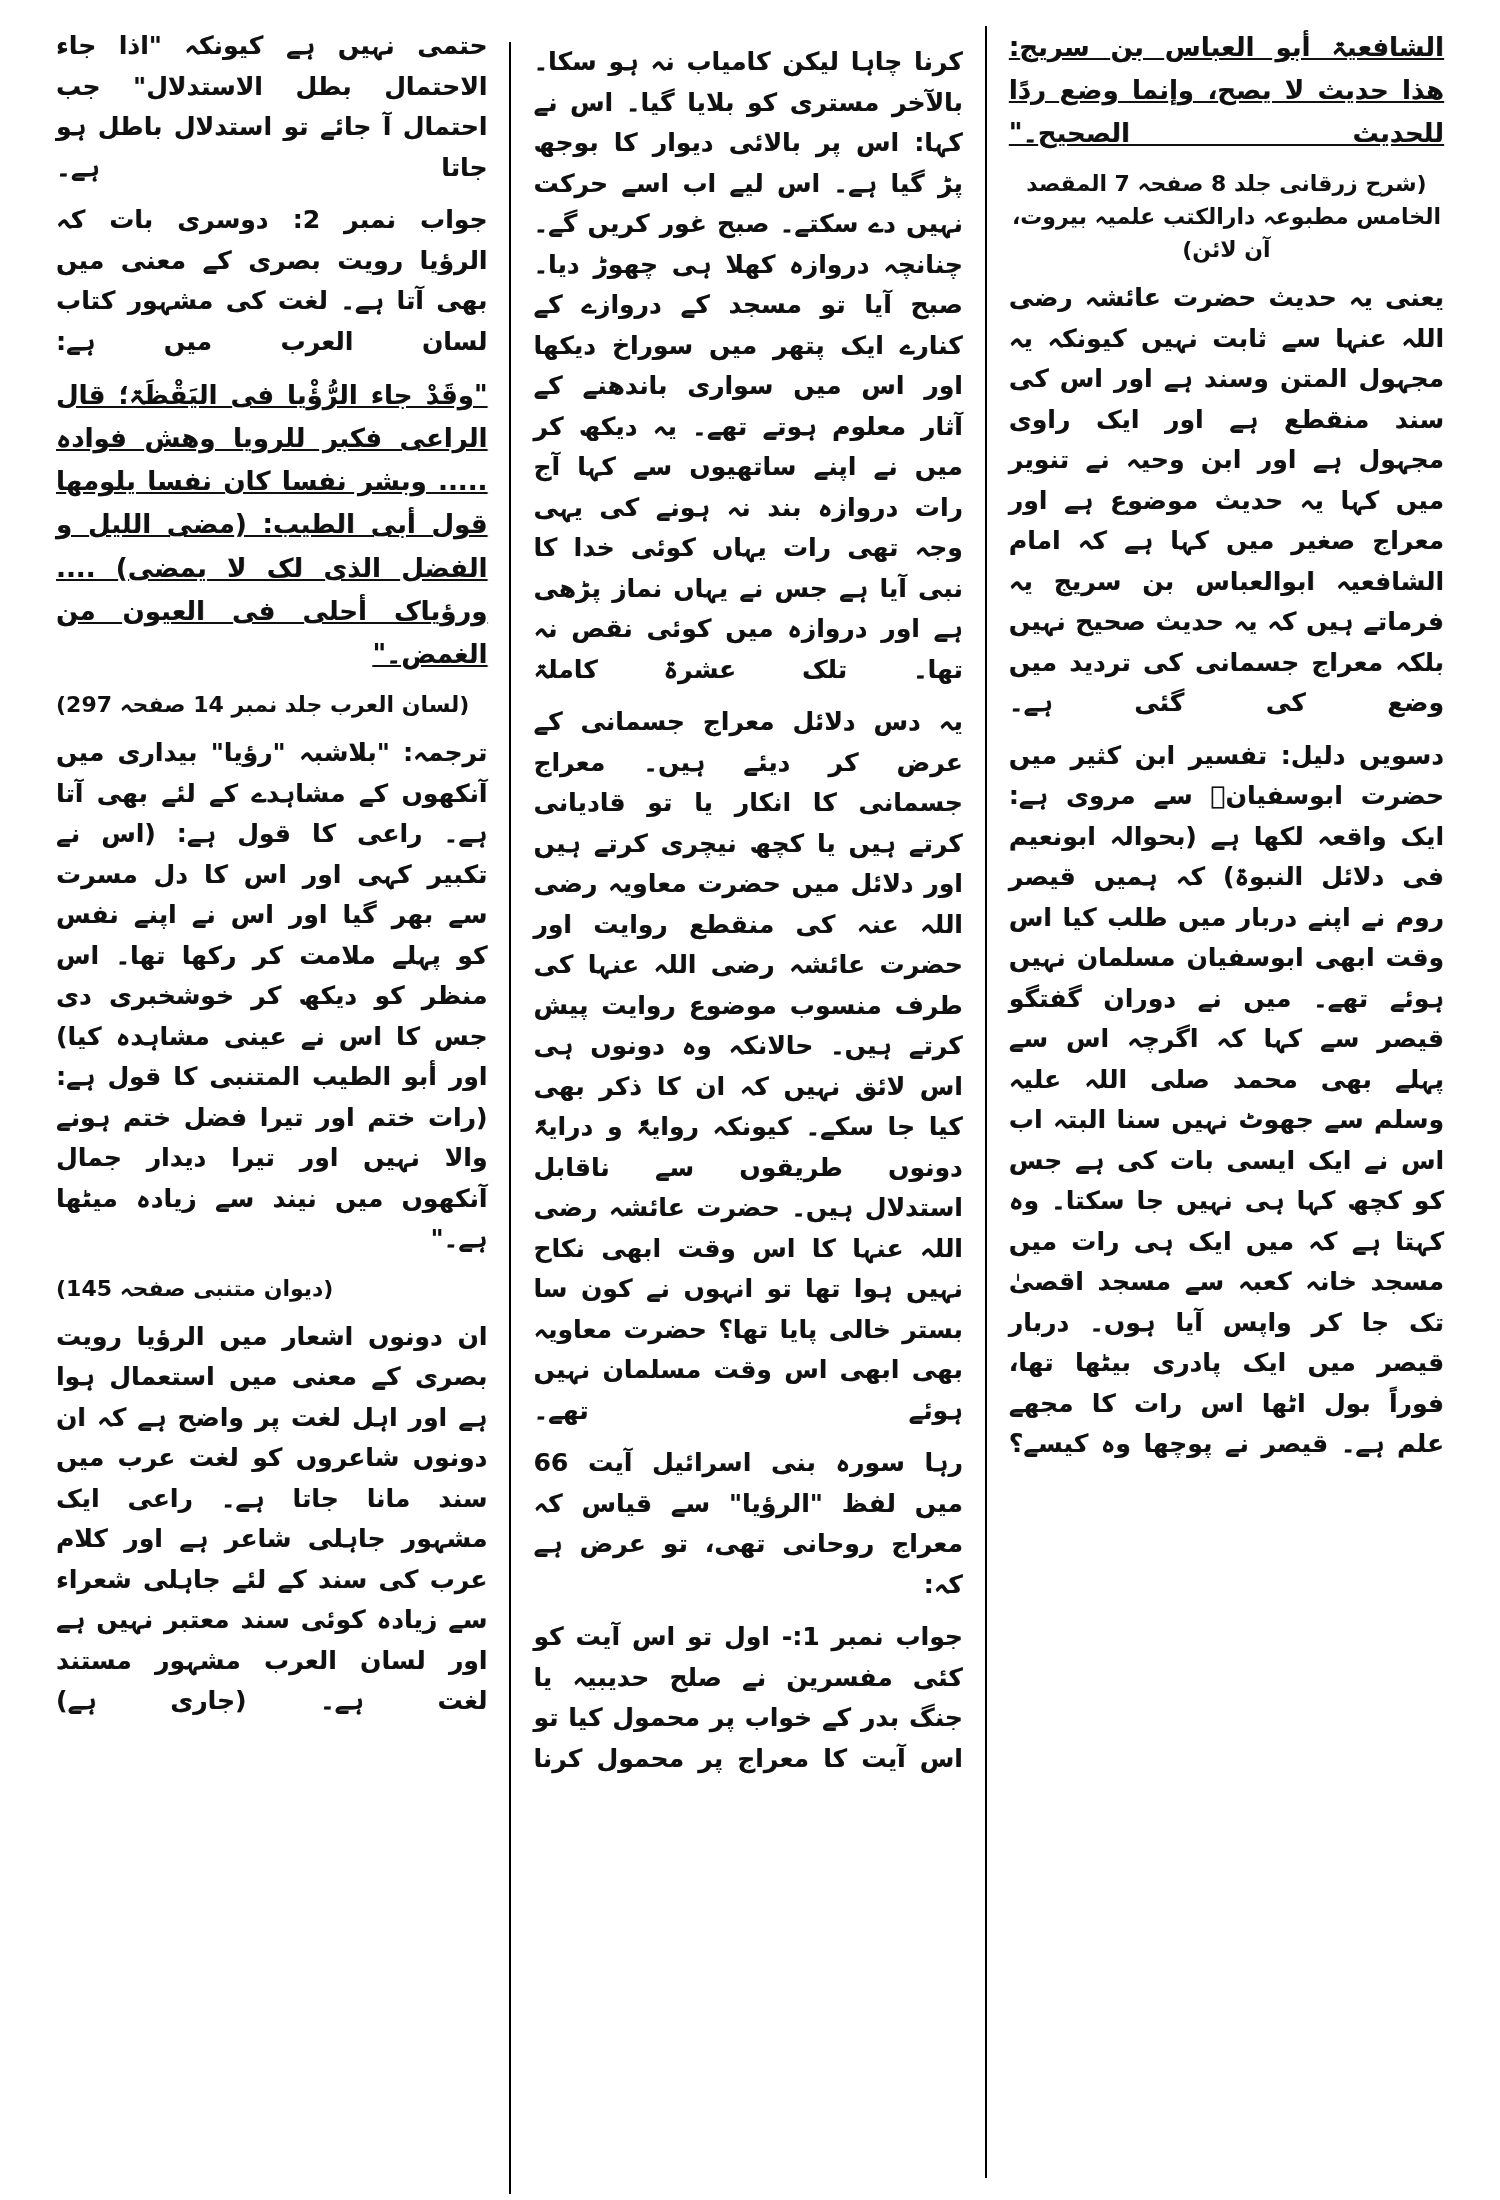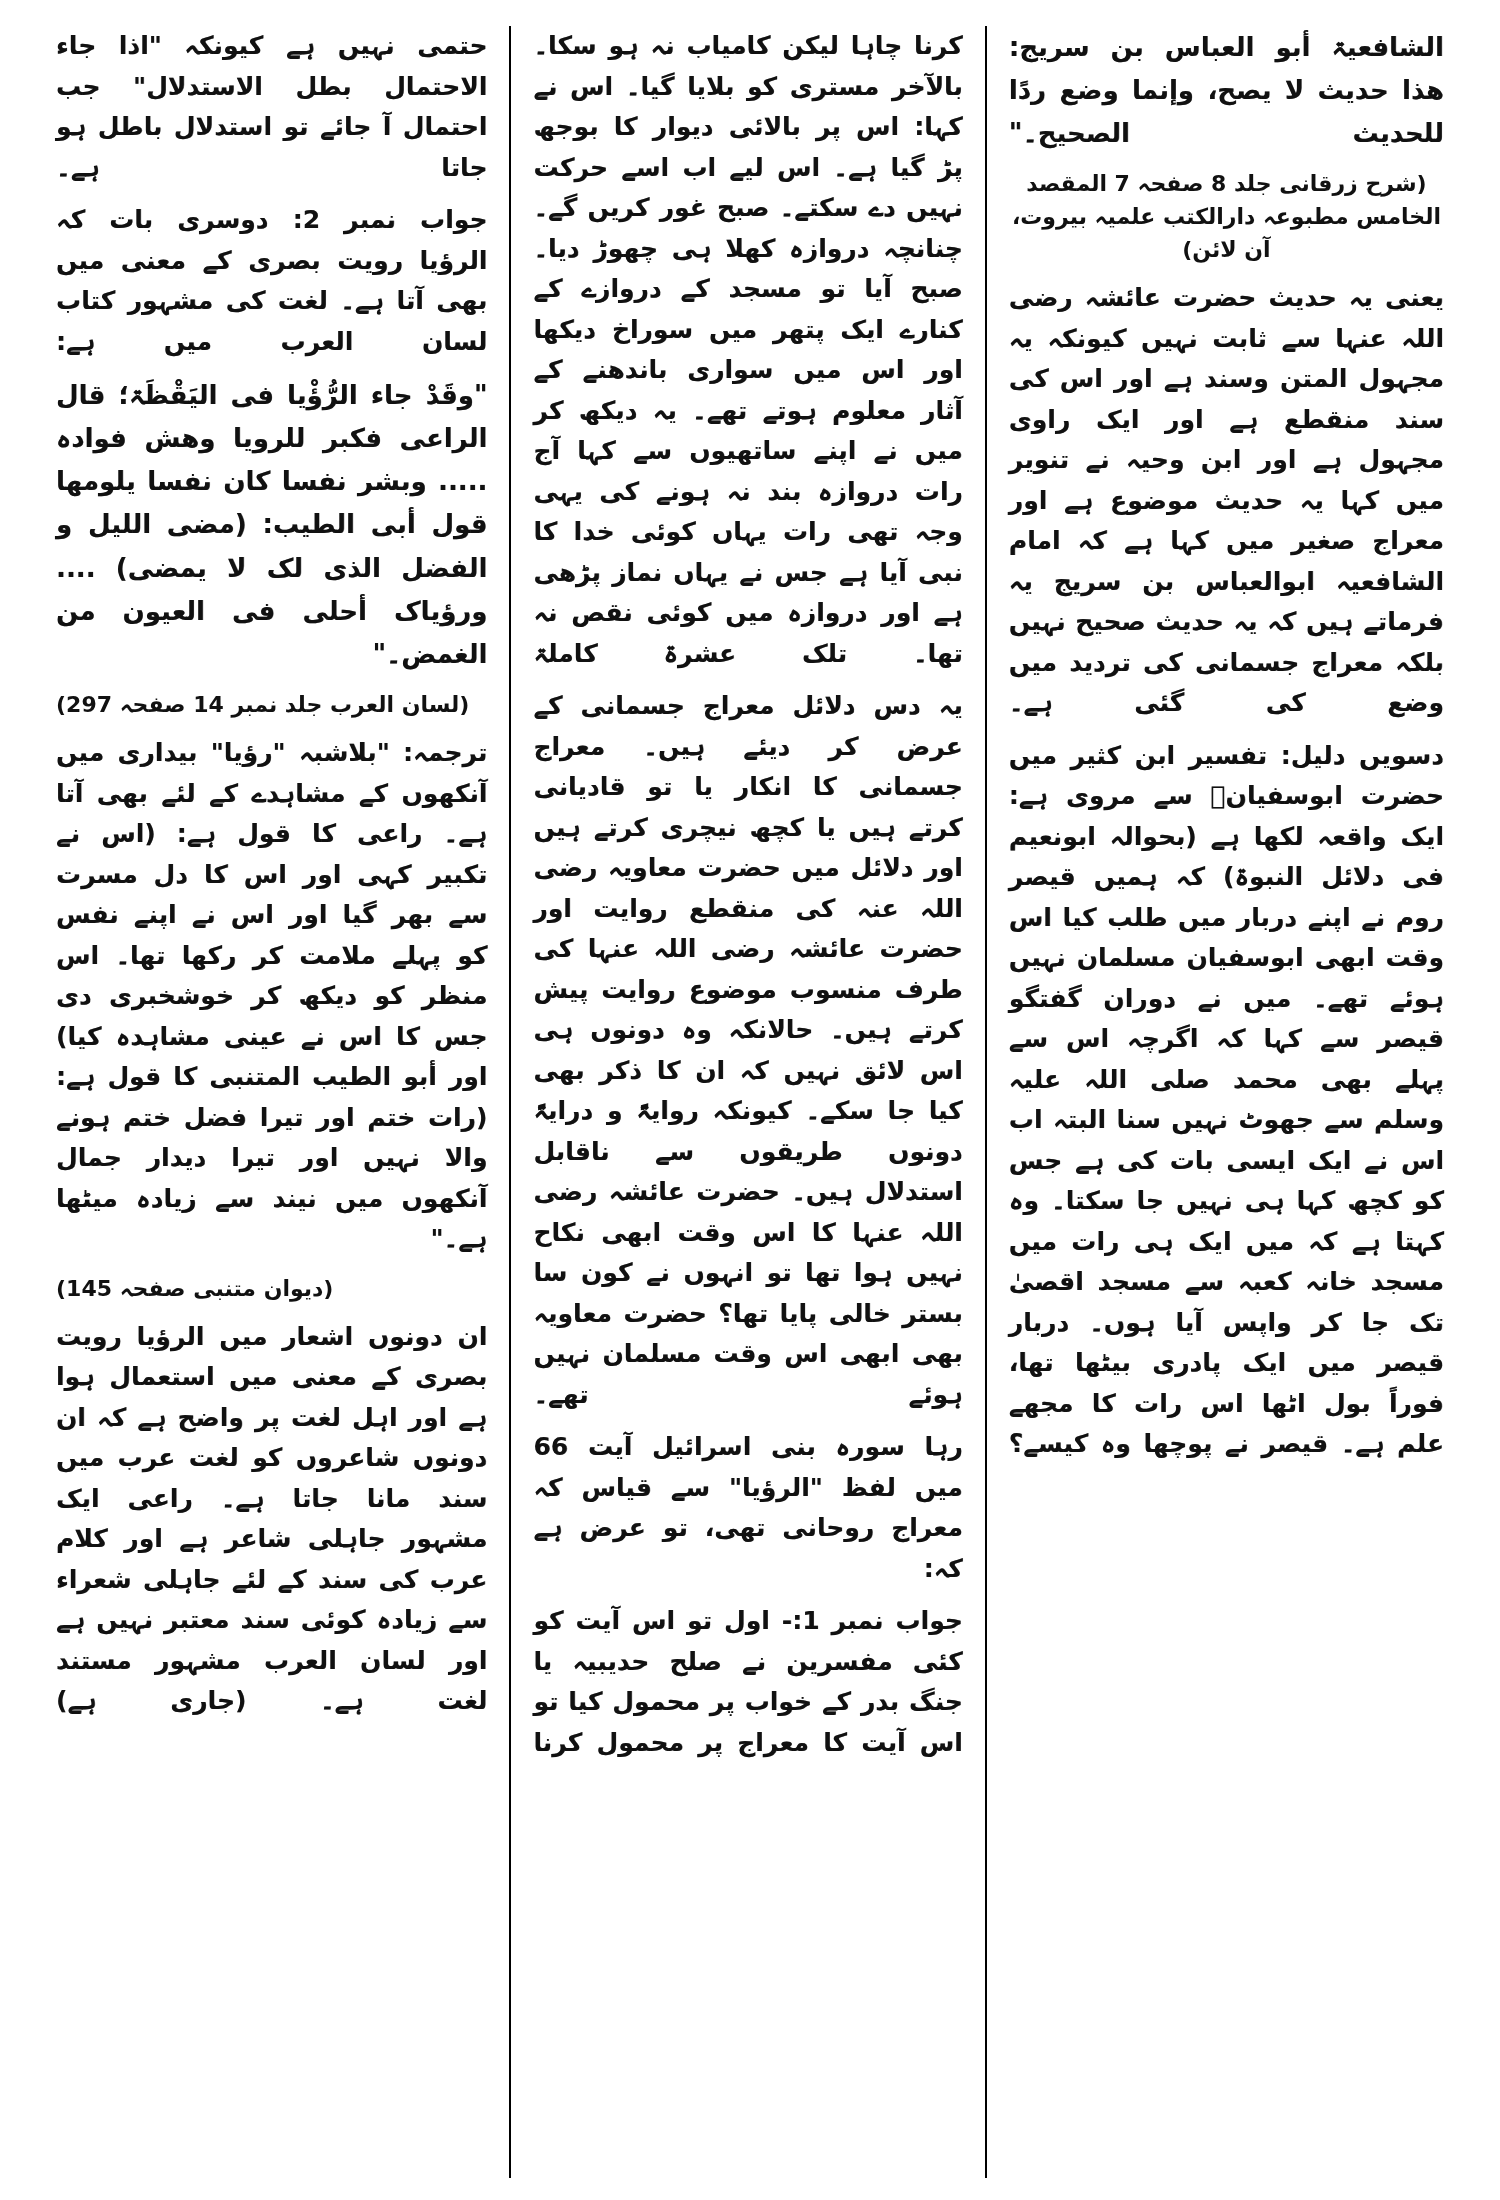--- a/index.html
+++ b/index.html
@@ -33,41 +33,42 @@
     position: relative;
     box-sizing: border-box;
     height: 100%;
     padding: 0 22px;
     direction: rtl;
     text-align: justify;
     text-align-last: justify;
   }
   
   .col-right { width: 33.6%; }
-  .col-mid   { width: 33.2%; }
+  .col-mid   { width: 33.2%; margin-top: 16px; }
   .col-left  { width: 33.2%; }
 
   .col-right, .col-mid {
     border-left: 2px solid #000000;
   }
 
   .para {
     font-size: 25px;
     line-height: 1.62;
     margin: 0 0 12px 0;
     letter-spacing: 0px;
     word-spacing: 1px;
     font-weight: 600;
     text-shadow: 0.3px 0 0 rgba(0,0,0,0.45);
   }
   .para.arabic {
     font-family: "DejaVu Sans", sans-serif;
     font-size: 26px;
     line-height: 1.66;
     font-weight: 700;
+    text-decoration: underline;
   }
   .ref {
     font-size: 22px;
     line-height: 1.5;
     margin: 2px 0 12px 0;
     text-align: center;
     text-align-last: left;
     font-weight: 600;
   }
   .ref.center {

